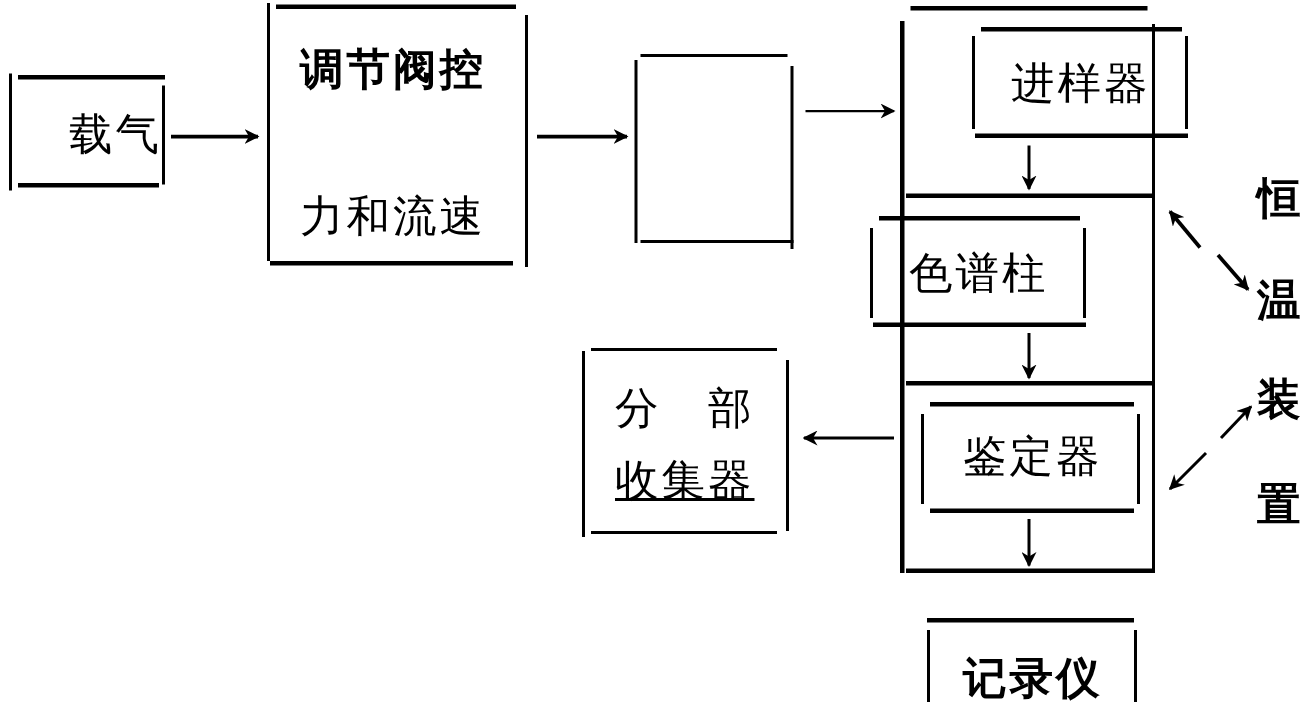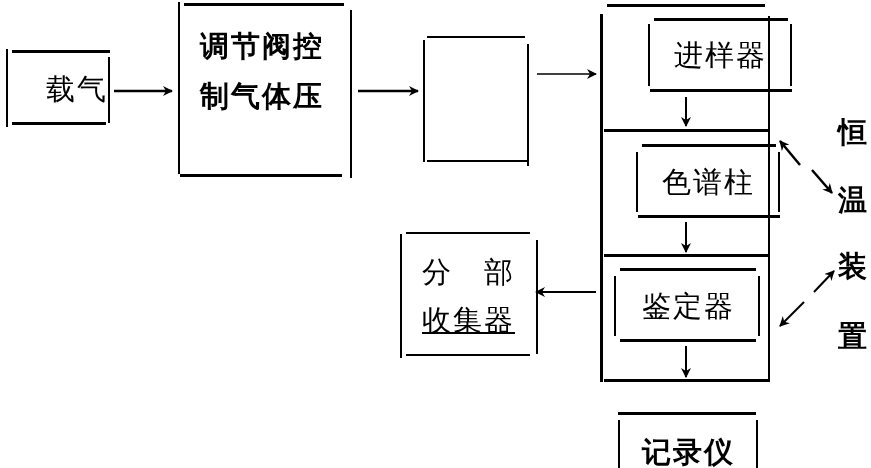--- a/index.html
+++ b/index.html
@@ -21,21 +21,21 @@
   <div class="line" style="left:104px;top:8px;width:2px;height:66px;"></div>
   <span class="lbl" style="left:22px;top:26px;margin-left:20px;">载气</span>
 </div>
 
 <div class="box" style="left:178px;top:2px;width:176px;height:178px;">
   <div class="line" style="left:0;top:0;width:2px;height:172px;"></div>
   <div class="line" style="left:6px;top:1px;width:160px;height:3px;"></div>
   <div class="line" style="left:2px;top:172px;width:162px;height:3px;"></div>
   <div class="line" style="left:172px;top:8px;width:2px;height:168px;"></div>
   <span class="lbl bold" style="left:22px;top:30px;">调节阀控</span>
-  <span class="lbl" style="left:22px;top:80px;font-weight:bold;">制气体压</span>
+  <span class="lbl" style="left:22px;top:128px;">力和流速</span>
 </div>
 
 <div class="box" style="left:423px;top:36px;width:108px;height:130px;">
   <div class="line" style="left:0;top:4px;width:2px;height:122px;"></div>
   <div class="line" style="left:4px;top:0;width:98px;height:2px;"></div>
   <div class="line" style="left:4px;top:124px;width:102px;height:2px;"></div>
   <div class="line" style="left:104px;top:8px;width:2px;height:122px;"></div>
 </div>
 
 <div class="box" style="left:600px;top:4px;width:172px;height:380px;">
@@ -48,45 +48,45 @@
 </div>
 
 <div class="box" style="left:648px;top:18px;width:146px;height:76px;">
   <div class="line" style="left:6px;top:0;width:134px;height:3px;"></div>
   <div class="line" style="left:0;top:6px;width:2px;height:62px;"></div>
   <div class="line" style="left:142px;top:6px;width:2px;height:62px;"></div>
   <div class="line" style="left:2px;top:71px;width:142px;height:3px;"></div>
   <span class="lbl" style="left:26px;top:23px;">进样器</span>
 </div>
 
-<div class="box" style="left:636px;top:144px;width:146px;height:76px;text-decoration:underline;">
+<div class="box" style="left:580px;top:144px;width:146px;height:76px;text-decoration:underline;">
   <div class="line" style="left:6px;top:0;width:134px;height:3px;"></div>
   <div class="line" style="left:0;top:8px;width:2px;height:60px;"></div>
   <div class="line" style="left:142px;top:8px;width:2px;height:60px;"></div>
   <div class="line" style="left:2px;top:71px;width:142px;height:3px;"></div>
   <span class="lbl" style="left:26px;top:24px;">色谱柱</span>
 </div>
 
-<div class="box" style="left:612px;top:268px;width:150px;height:76px;">
+<div class="box" style="left:612px;top:268px;width:150px;height:76px;font-family:Liberation Mono, monospace;">
   <div class="line" style="left:8px;top:0;width:136px;height:3px;"></div>
   <div class="line" style="left:2px;top:8px;width:2px;height:60px;"></div>
   <div class="line" style="left:146px;top:8px;width:2px;height:60px;"></div>
   <div class="line" style="left:8px;top:71px;width:136px;height:3px;"></div>
   <span class="lbl" style="left:30px;top:24px;">鉴定器</span>
 </div>
 
 <div class="box" style="left:616px;top:412px;width:146px;height:60px;font-weight:bold;">
   <div class="line" style="left:2px;top:0;width:138px;height:3px;"></div>
   <div class="line" style="left:2px;top:8px;width:2px;height:62px;"></div>
   <div class="line" style="left:140px;top:8px;width:2px;height:62px;"></div>
   <div class="line" style="left:2px;top:73px;width:140px;height:3px;"></div>
   <span class="lbl" style="left:26px;top:26px;">记录仪</span>
 </div>
 
-<div class="box" style="left:400px;top:232px;width:140px;height:126px;">
+<div class="box" style="left:388px;top:232px;width:140px;height:126px;">
   <div class="line" style="left:6px;top:0;width:124px;height:2px;"></div>
   <div class="line" style="left:0;top:2px;width:2px;height:124px;"></div>
   <div class="line" style="left:136px;top:8px;width:2px;height:114px;"></div>
   <div class="line" style="left:6px;top:122px;width:124px;height:2px;"></div>
   <span class="lbl" style="left:22px;top:26px;">分　部</span>
   <span class="lbl" style="left:22px;top:74px;text-decoration:underline;">收集器</span>
 </div>
 
 <span class="lbl bold" style="left:838px;top:118px;">恒</span>
 <span class="lbl bold" style="left:838px;top:186px;">温</span>

